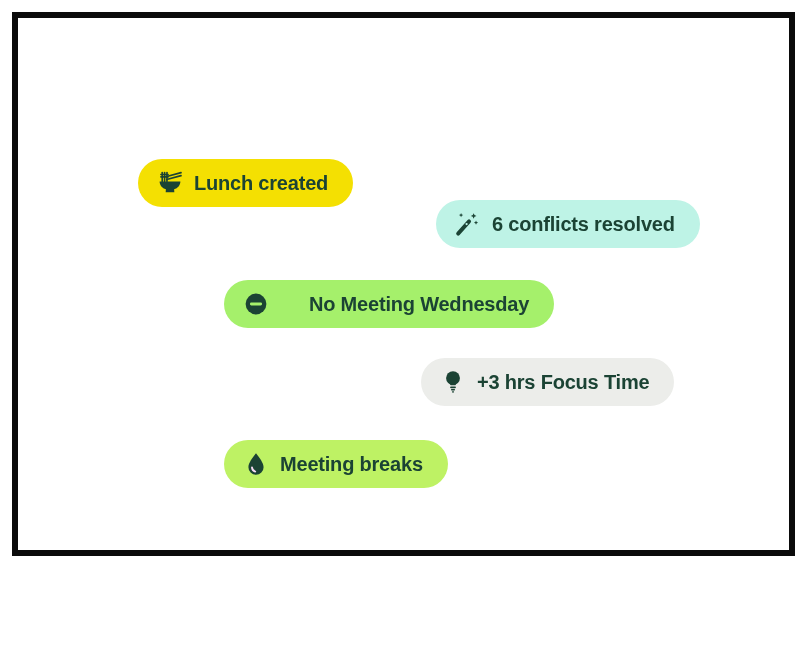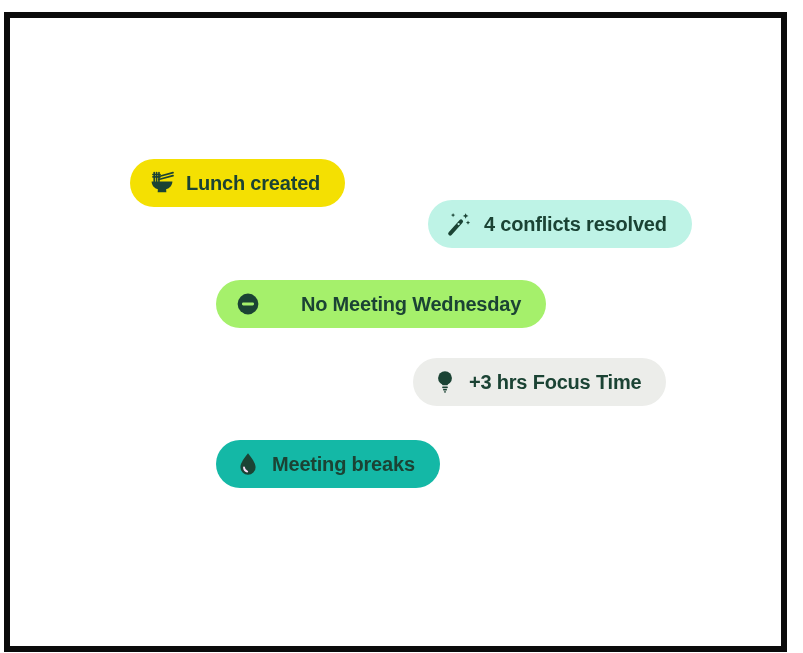--- a/index.html
+++ b/index.html
@@ -7,24 +7,24 @@
     padding: 0;
     width: 803px;
     height: 653px;
     background: #ffffff;
     font-family: "Liberation Sans", "DejaVu Sans", sans-serif;
     overflow: hidden;
     position: relative;
   }
   .frame {
     position: absolute;
-    left: 4px;
+    left: 12px;
     top: 12px;
     width: 783px;
-    height: 640px;
+    height: 544px;
     box-sizing: border-box;
     border: 6px solid #0b0b0b;
     background: #ffffff;
     padding-left: 24px;
   }
   .badge {
     position: absolute;
     display: inline-flex;
     align-items: center;
     gap: 11px;
@@ -75,21 +75,21 @@
   <div class="badge pos-1" style="background: rgb(190, 243, 230); color: rgb(27, 67, 52); --cutout: #BEF3E6;">
     <svg viewBox="0 0 24 24" aria-hidden="true">
       <path d="M2.9 20.9 13 9.6" stroke="currentColor" stroke-width="3.6" stroke-linecap="round" fill="none"></path>
       <circle class="cutout" cx="10.7" cy="12.1" r="1.05"></circle>
       <g fill="currentColor">
         <path d="M5.6 1.8 6.2 3.2 7.6 3.8 6.2 4.4 5.6 5.8 5 4.4 3.6 3.8 5 3.2 Z"></path>
         <path d="M17.2 2 18 3.8 19.8 4.6 18 5.4 17.2 7.2 16.4 5.4 14.6 4.6 16.4 3.8 Z"></path>
         <path d="M19.4 8.8 20 10.2 21.4 10.8 20 11.4 19.4 12.8 18.8 11.4 17.4 10.8 18.8 10.2 Z"></path>
       </g>
     </svg>
-    <span>4 conflicts resolved</span>
+    <span>6 conflicts resolved</span>
   </div>
 
   <div class="badge pos-2" style="background: rgb(165, 240, 107); color: rgb(27, 67, 52); gap: 40px; --cutout: #A5F06B;">
     <svg viewBox="0 0 24 24" aria-hidden="true">
       <circle cx="12" cy="12" r="9.6" fill="currentColor"></circle>
       <rect class="cutout" x="6.4" y="10.7" width="11.2" height="2.6" rx="1.3"></rect>
     </svg>
     <span>No Meeting Wednesday</span>
   </div>
 
@@ -99,21 +99,21 @@
         <circle cx="12" cy="8.4" r="6.4"></circle>
         <path d="M8.8 13.2h6.4l-1 1.9h-4.4z"></path>
         <rect x="9.3" y="16.2" width="5.4" height="1.5" rx="0.75"></rect>
         <rect x="10.1" y="18.5" width="3.8" height="1.4" rx="0.7"></rect>
         <rect x="11" y="20.6" width="2" height="1.2" rx="0.6"></rect>
       </g>
     </svg>
     <span>+3 hrs Focus Time</span>
   </div>
 
-  <div class="badge pos-4" style="background: #14b8a6; color: rgb(27, 67, 52); --cutout: #F8DCF6;">
+  <div class="badge pos-4" style="background: #bef264; color: rgb(27, 67, 52); --cutout: #F8DCF6;">
     <svg viewBox="0 0 24 24" aria-hidden="true">
       <path fill="currentColor" d="M12 2.1c-3.3 4.3-7 8.9-7 12.9a7 7 0 0 0 14 0c0-4-3.7-8.6-7-12.9z"></path>
       <path class="cutout-stroke" d="M8.3 15.1a4.3 4.3 0 0 0 3 3.9" fill="none" stroke-width="1.7" stroke-linecap="round"></path>
     </svg>
     <span>Meeting breaks</span>
   </div>
 
 </div>
 
 </body></html>

